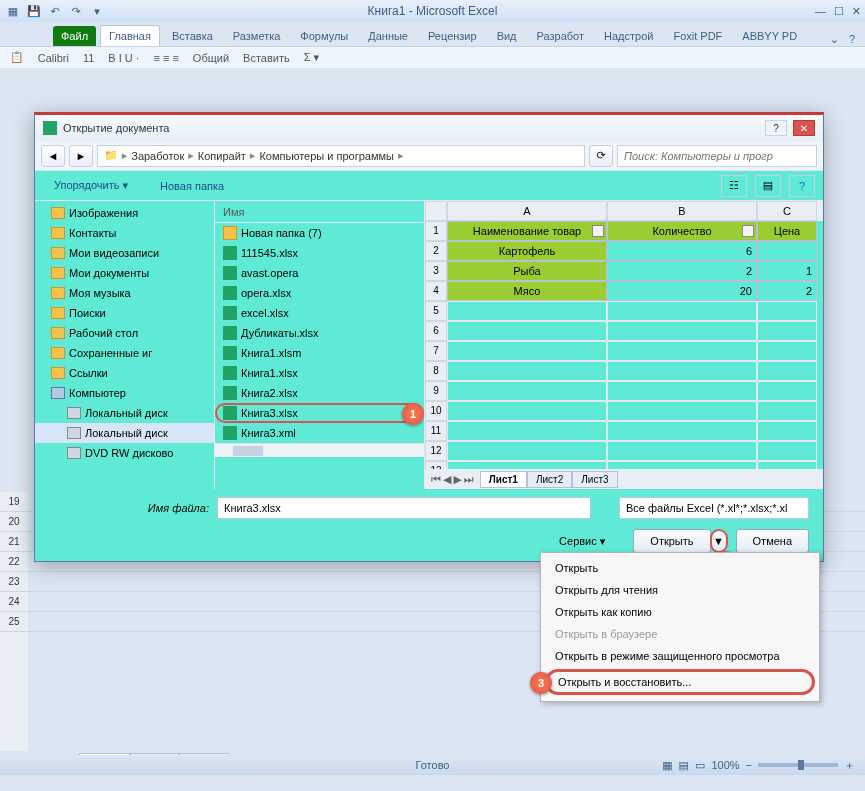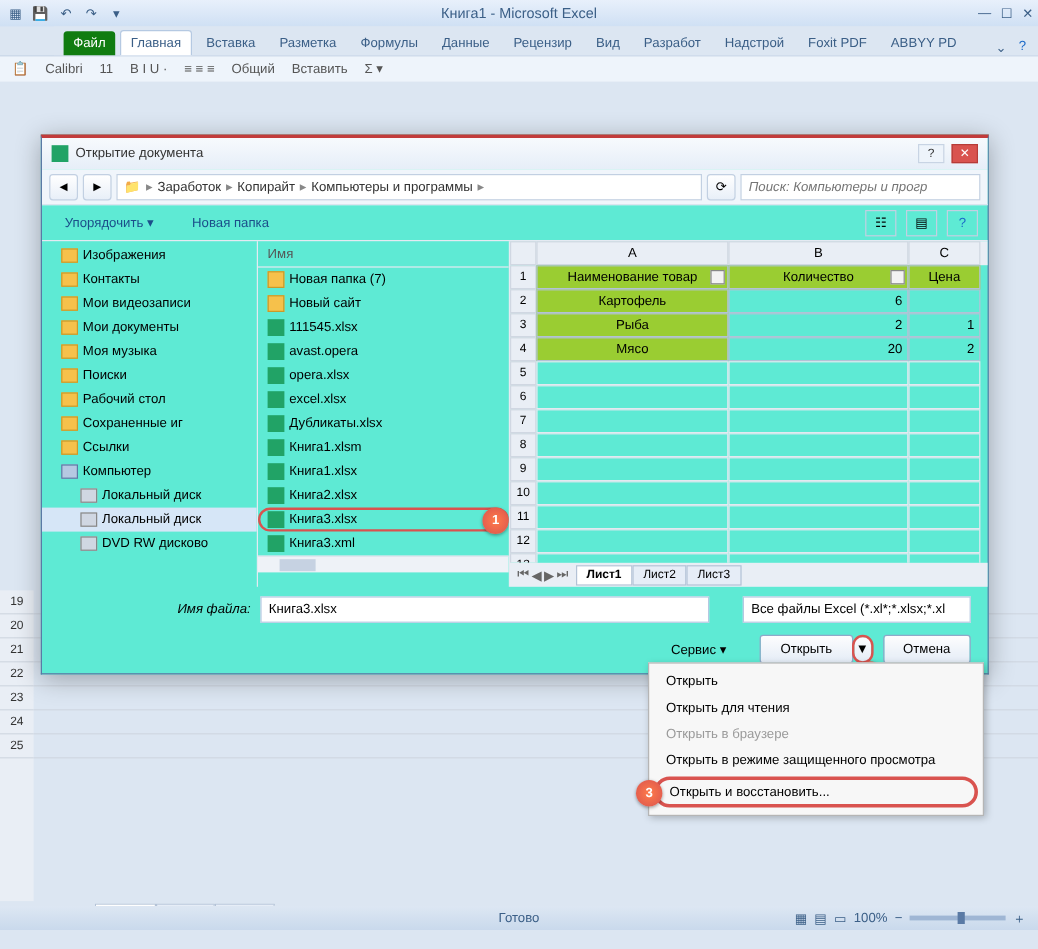--- a/index.html
+++ b/index.html
@@ -297,24 +297,20 @@
             <span>DVD RW дисково</span>
           </div>
         </div>
       <div class="filelist">
         <div class="hdr">Имя</div>
         <div id="files">
             <div class="fitem folder">
               <span class="ficn"></span>
               <span>Новая папка (7)</span>
             </div>
-            <div class="fitem folder">
-              <span class="ficn"></span>
-              <span>Новый сайт</span>
-            </div>
             <div class="fitem">
               <span class="ficn"></span>
               <span>111545.xlsx</span>
             </div>
             <div class="fitem">
               <span class="ficn"></span>
               <span>avast.opera</span>
             </div>
             <div class="fitem">
               <span class="ficn"></span>
@@ -471,17 +467,18 @@
           </div>
         </div>
         <div class="btn">Отмена</div>
       </div>
     </div>
   </div>
 
   <div class="openmenu" id="openmenu">
       <div class="mi"><span>Открыть</span></div>
       <div class="mi"><span>Открыть для чтения</span></div>
+      <div class="mi"><span>Открыть как копию</span></div>
       <div class="mi disabled"><span>Открыть в браузере</span></div>
       <div class="mi"><span>Открыть в режиме защищенного просмотра</span></div>
       <div class="mi highlight"><div class="callout">3</div><span>Открыть и восстановить...</span></div>
     </div>
 </div>
 
 </body></html>

